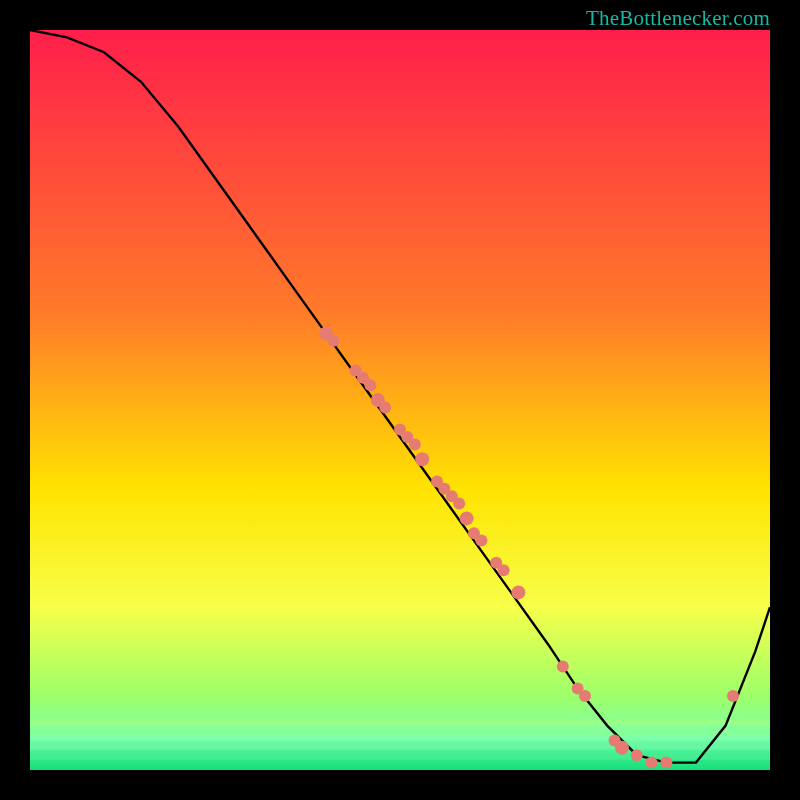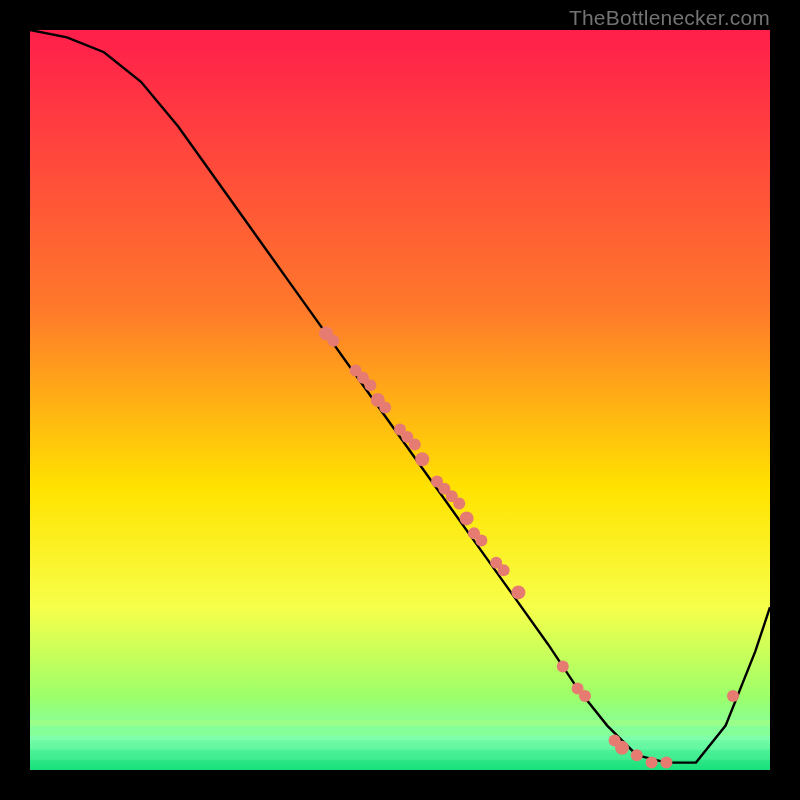--- a/index.html
+++ b/index.html
@@ -30,22 +30,22 @@
     inset: 0;
   }
   .curve-svg {
     position: absolute;
     inset: 0;
   }
   .watermark {
     position: absolute;
     top: 6px;
     right: 30px;
-    color: #737373;
-    font-family: Liberation Sans, sans-serif;
+    color: #14b8a6;
+    font-family: Liberation Serif, serif;
     font-size: 21px;
     letter-spacing: 0.2px;
   }
 </style>
 </head>
 <body>
 
 <div class="frame">
 
   <div class="watermark">TheBottlenecker.com</div>

